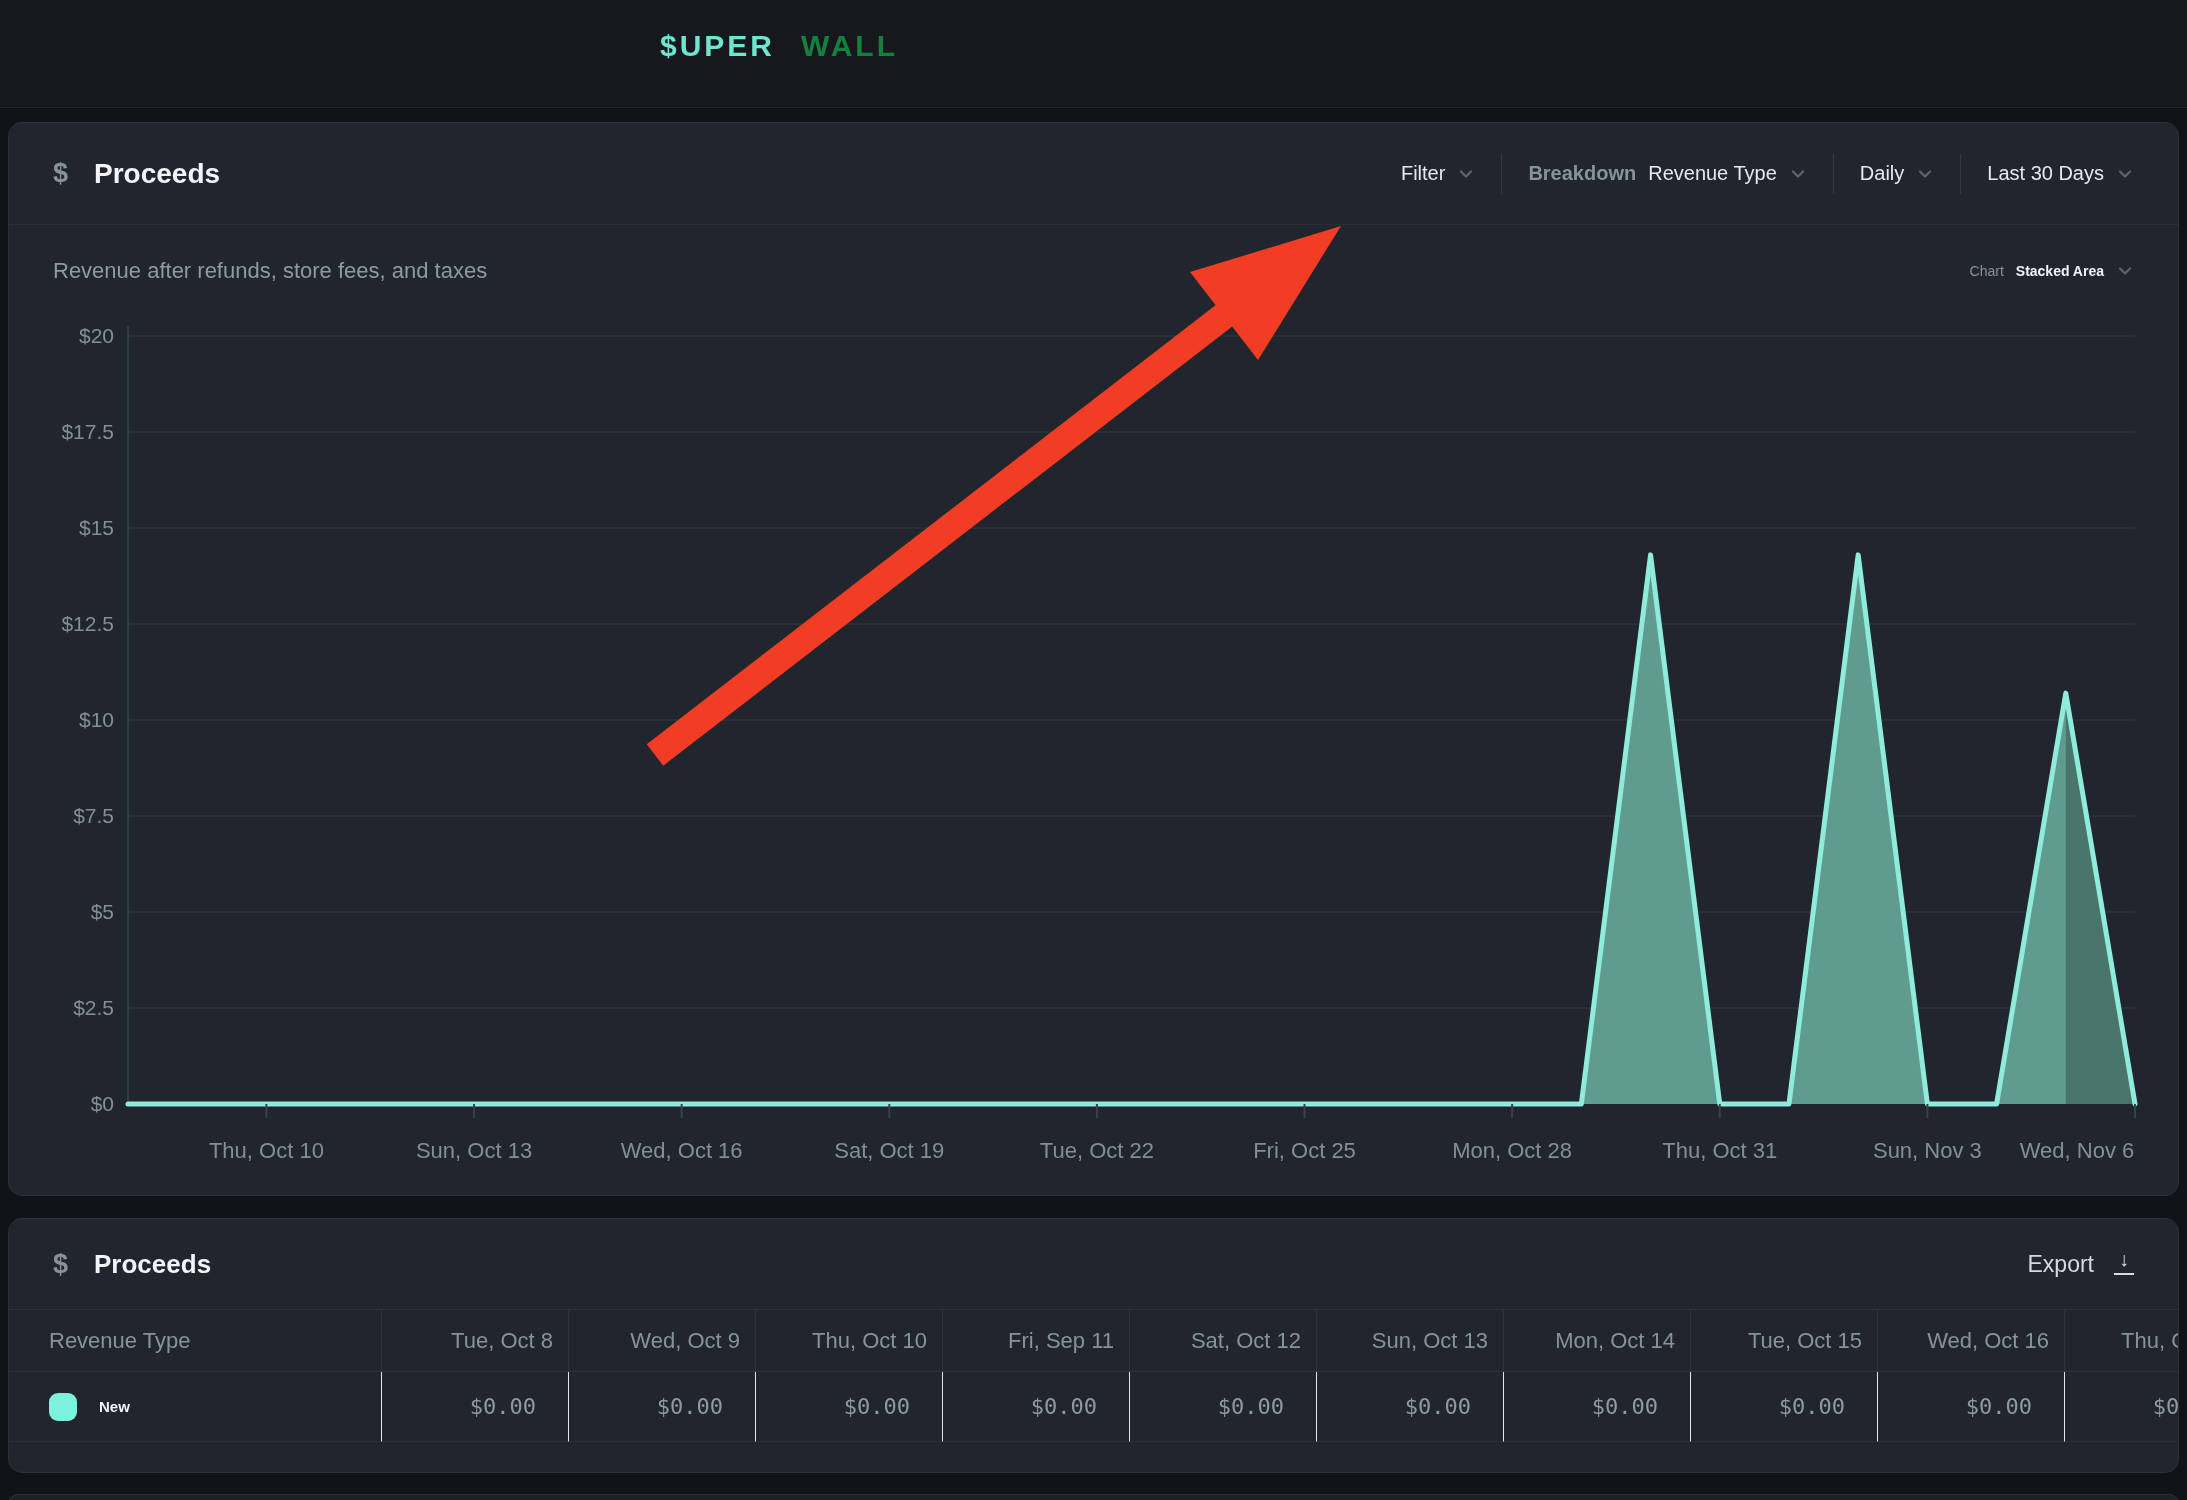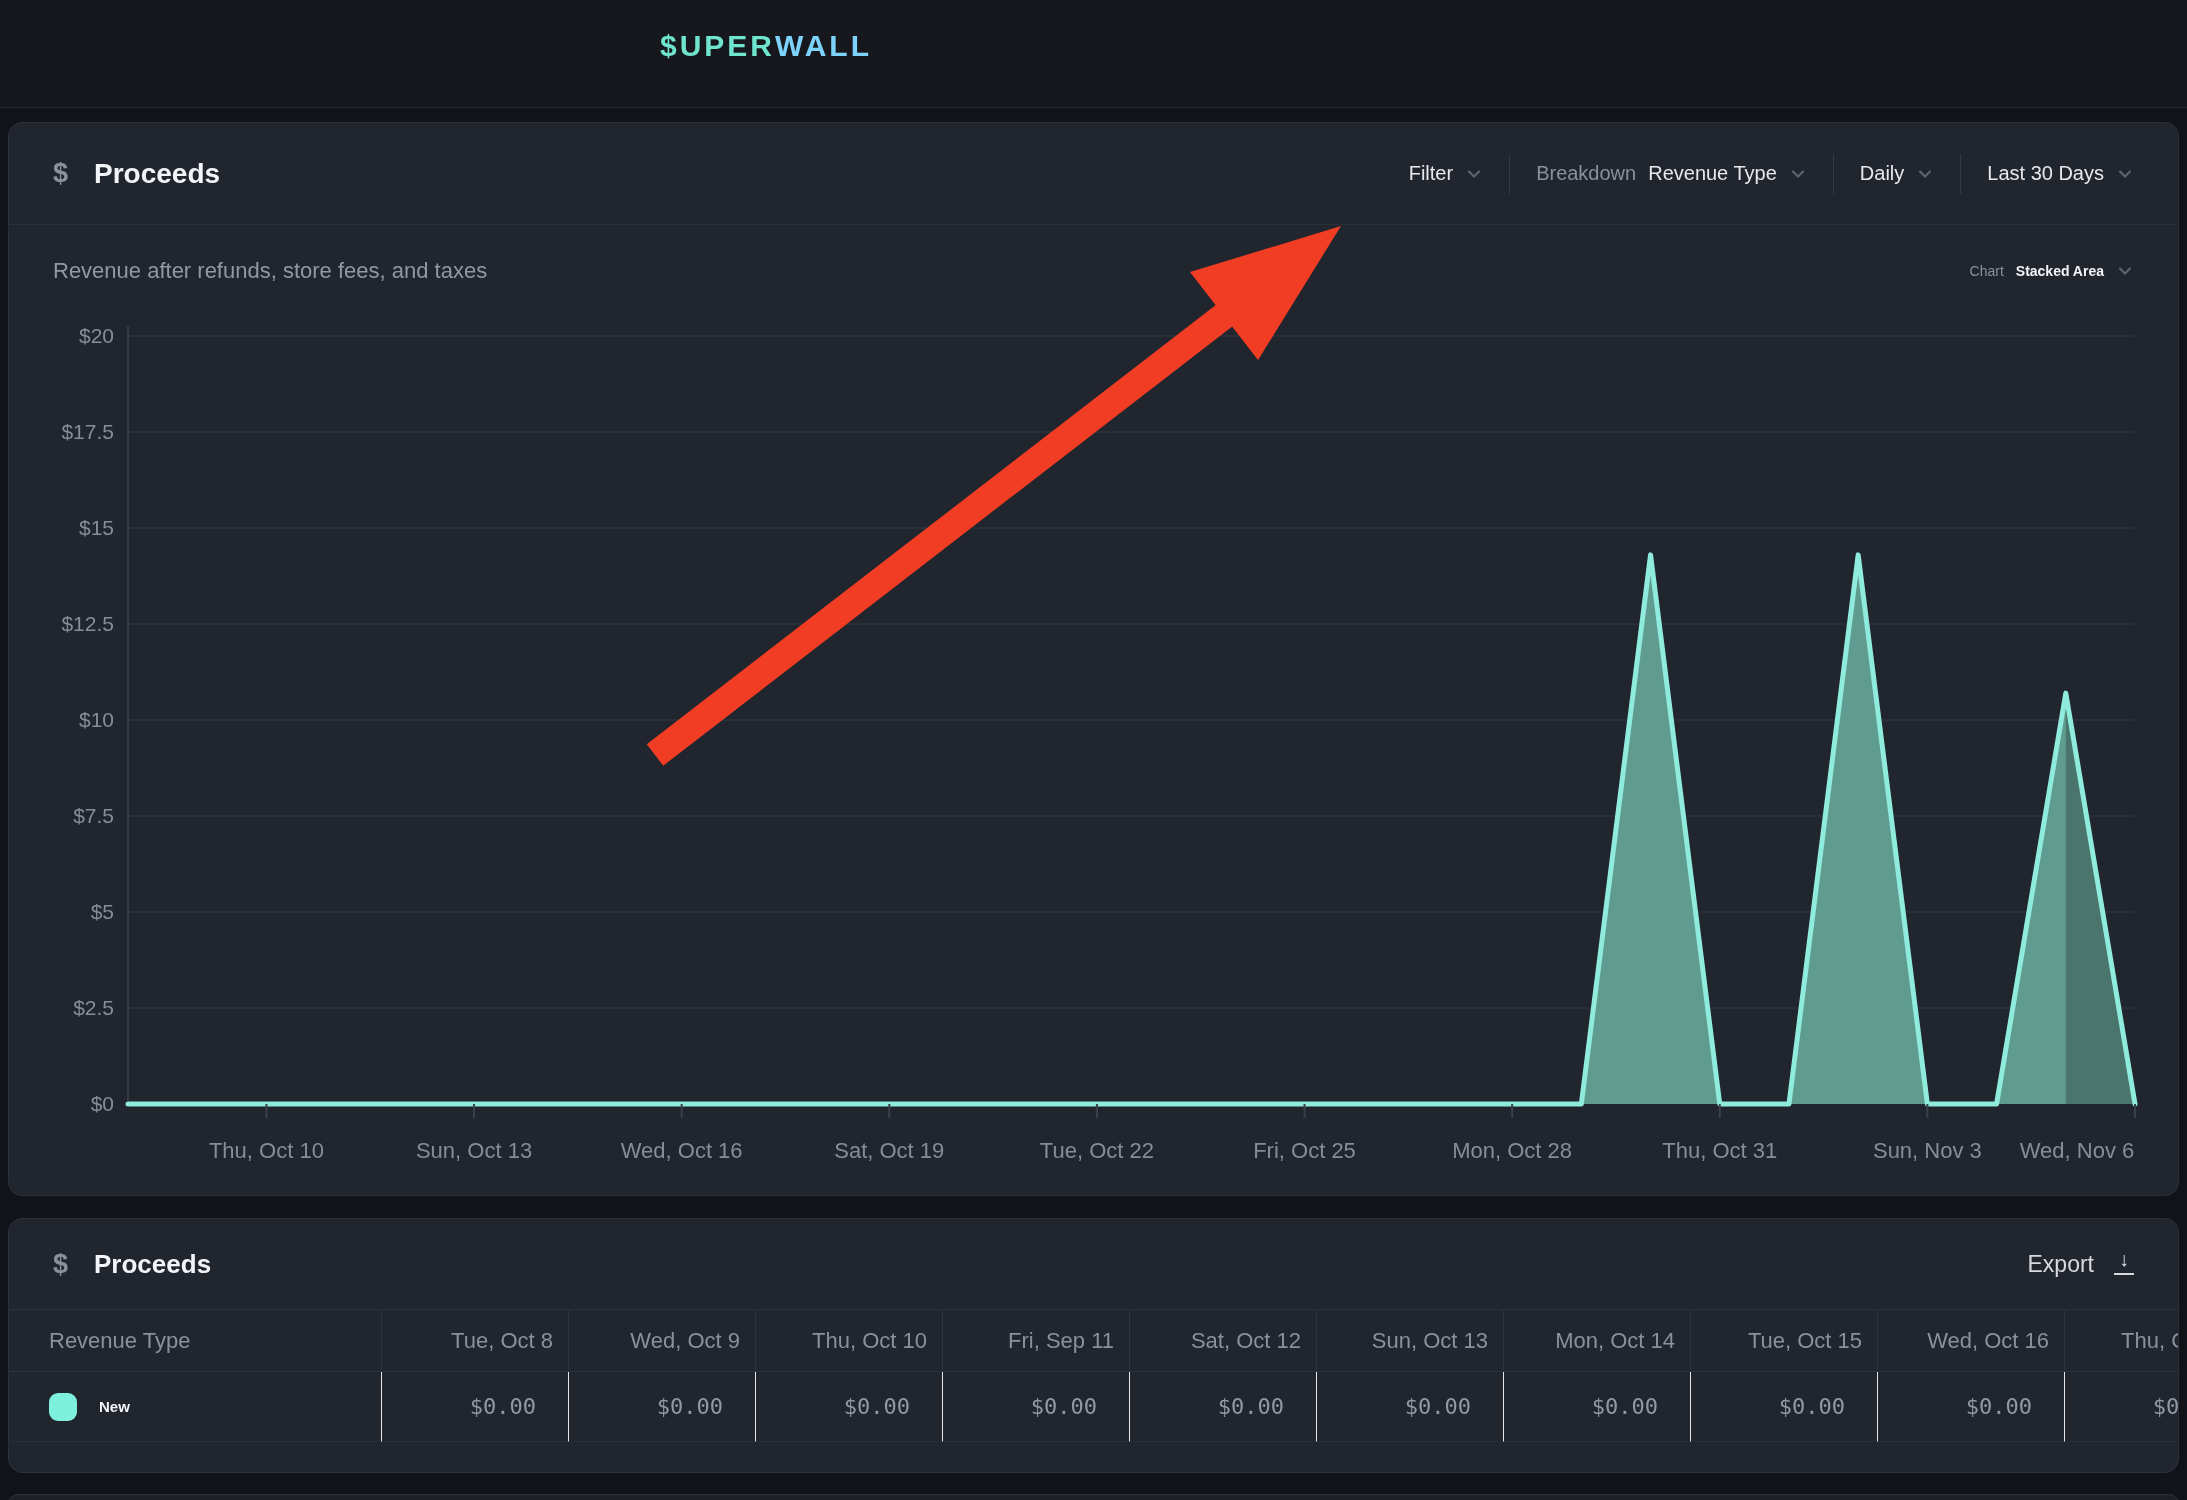--- a/index.html
+++ b/index.html
@@ -14,21 +14,21 @@
   .topbar {
     position:absolute; left:0; top:0; width:2187px; height:108px;
     background:#16181E; border-bottom:1px solid #24272E;
   }
   .logo {
     position:absolute; left:660px; top:0; height:92px;
     display:flex; align-items:center;
     font-size:30px; font-weight:800; letter-spacing:3px;
   }
   .logo .teal { color:#6FE4CE; }
-  .logo .white { color:#7dd3fc; }
+  .logo .white { color:#15803d;margin-left:26px; }
 
   
   .panel {
     position:absolute; left:8px; width:2171px;
     background:#21252D; border:1px solid #2C303A; border-radius:14px;
   }
   .panel-chart { top:122px; height:1074px; }
   .panel-table { top:1218px; height:255px; overflow:hidden; }
 
   .panel-header {
@@ -37,21 +37,21 @@
     padding:0 44px; border-bottom:1px solid #2B2F38;
   }
   .title-group { display:flex; align-items:center; gap:26px; }
   .dollar-ic { color:#8B919C; font-size:27px; font-weight:600; }
   .panel-title { font-size:28px; font-weight:600; color:#F2F4F7; }
 
   
   .controls { display:flex; align-items:center; }
   .ctrl { display:flex; align-items:center; gap:12px; cursor:pointer;
           font-size:20px; font-weight:500; color:#E6E8EC; white-space:nowrap; }
-  .ctrl .dim { color:#8B919C; font-weight:400; }
+  .ctrl .dim { color:#8B919C; font-weight:700; }
   .vsep { width:1px; height:40px; background:#353942; margin:0 26px; }
   .chev { width:18px; height:18px; display:inline-block; }
   .chev svg { display:block; }
 
   
   .panel-sub {
     position:absolute; top:124px; left:44px; right:44px; height:48px;
     display:flex; align-items:center; justify-content:space-between;
   }
   .subtitle { font-size:22px; color:#9298A3; }

